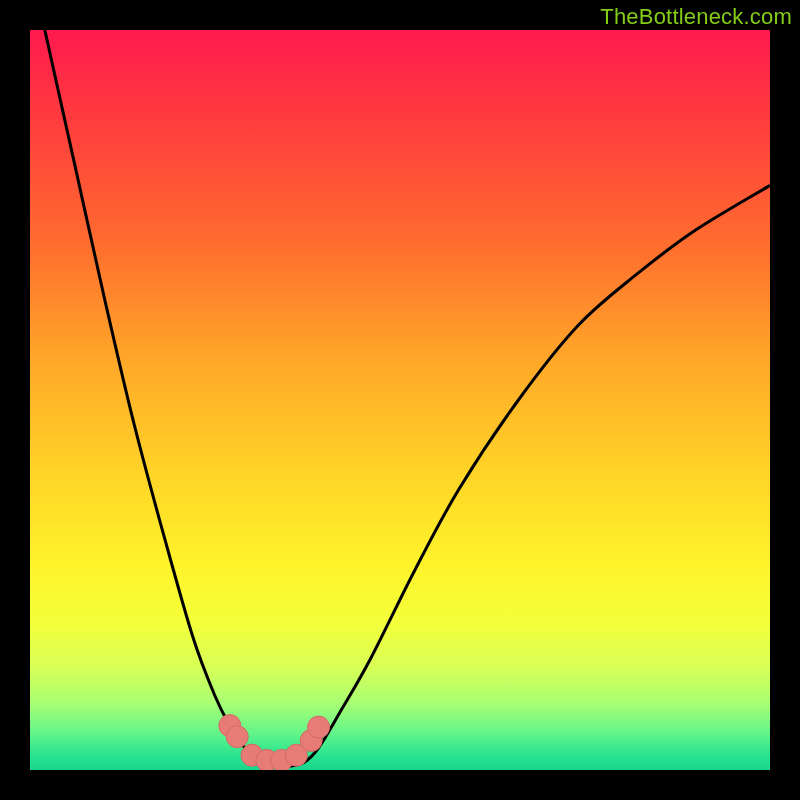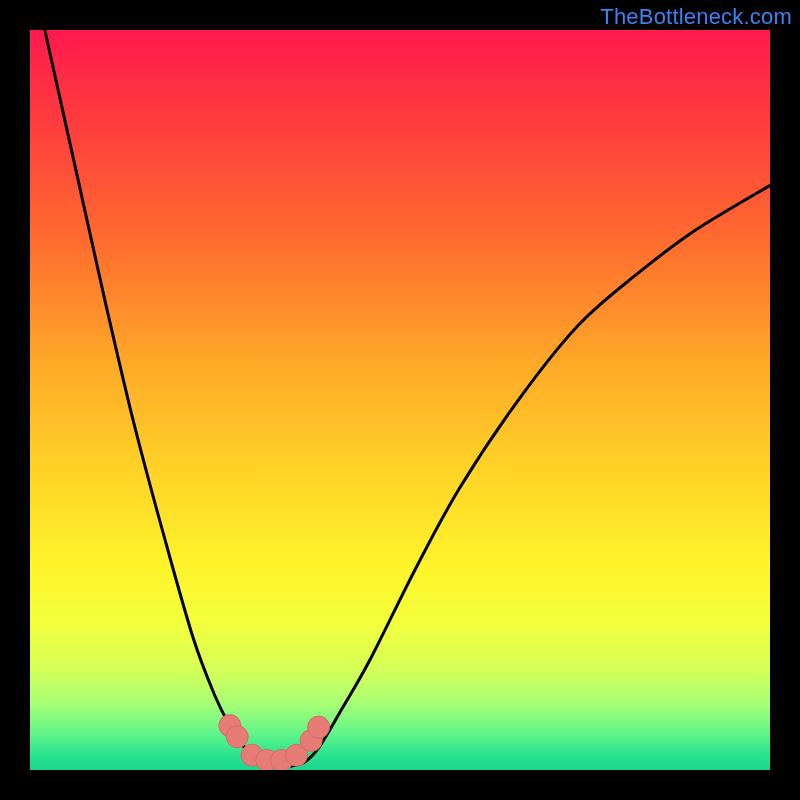--- a/index.html
+++ b/index.html
@@ -44,21 +44,21 @@
       #29e38f 98%,
       #18d68d 100%
     );
   }
   .watermark {
     position: absolute;
     top: 4px;
     right: 8px;
     font-family: Arial, Helvetica, sans-serif;
     font-size: 22px;
-    color: #3b82f6;
+    color: #84cc16;
     font-weight: 500;
     letter-spacing: 0.2px;
     user-select: none;
   }
   svg.curve {
     position: absolute;
     inset: 0;
   }
 </style>
 </head>

